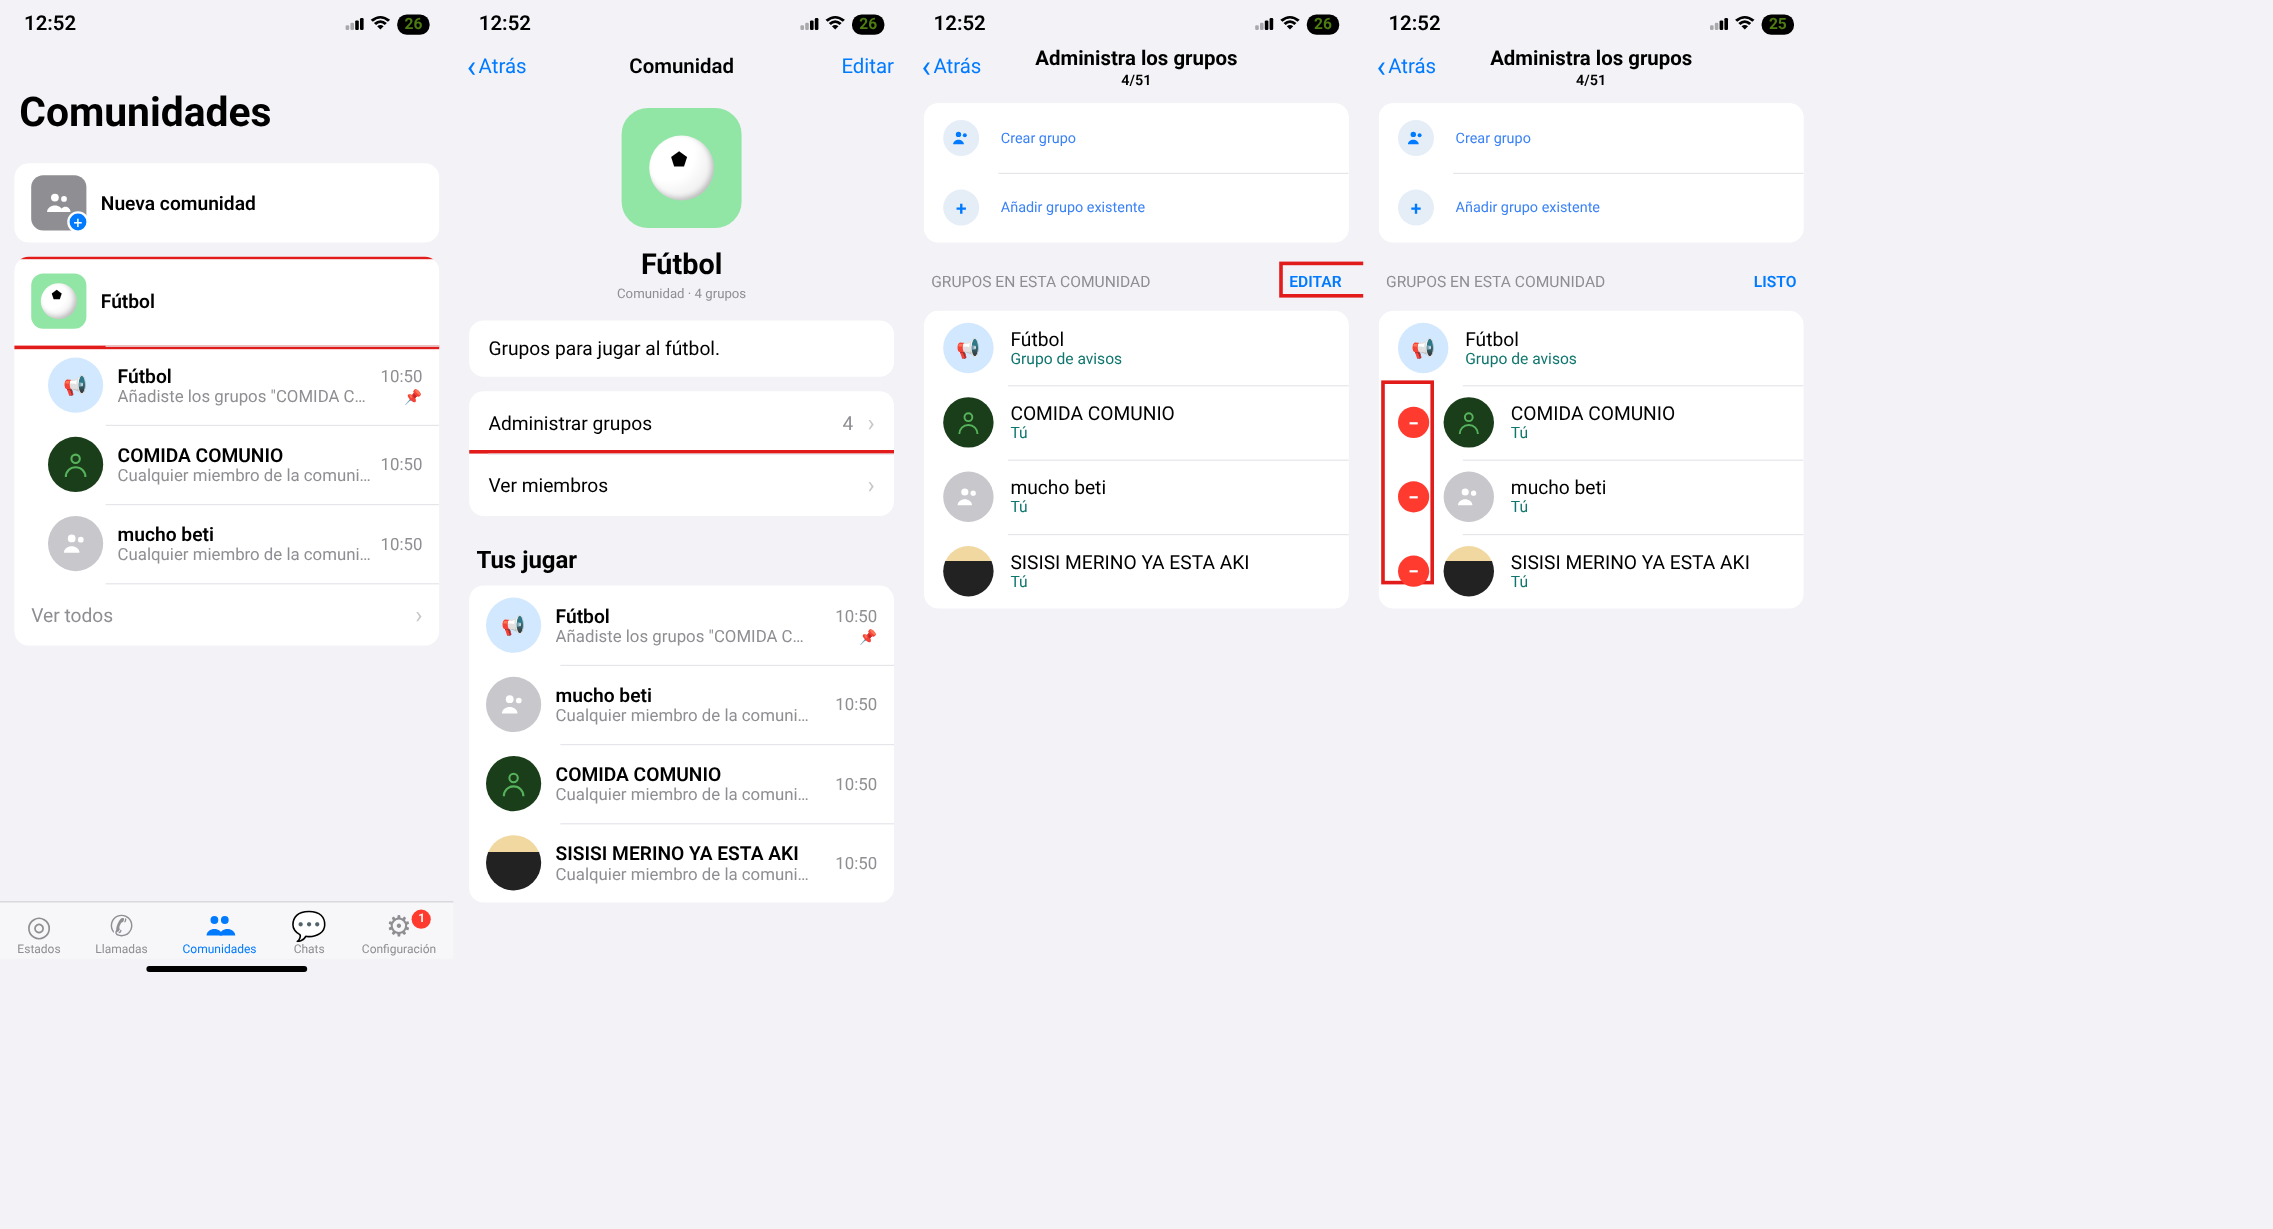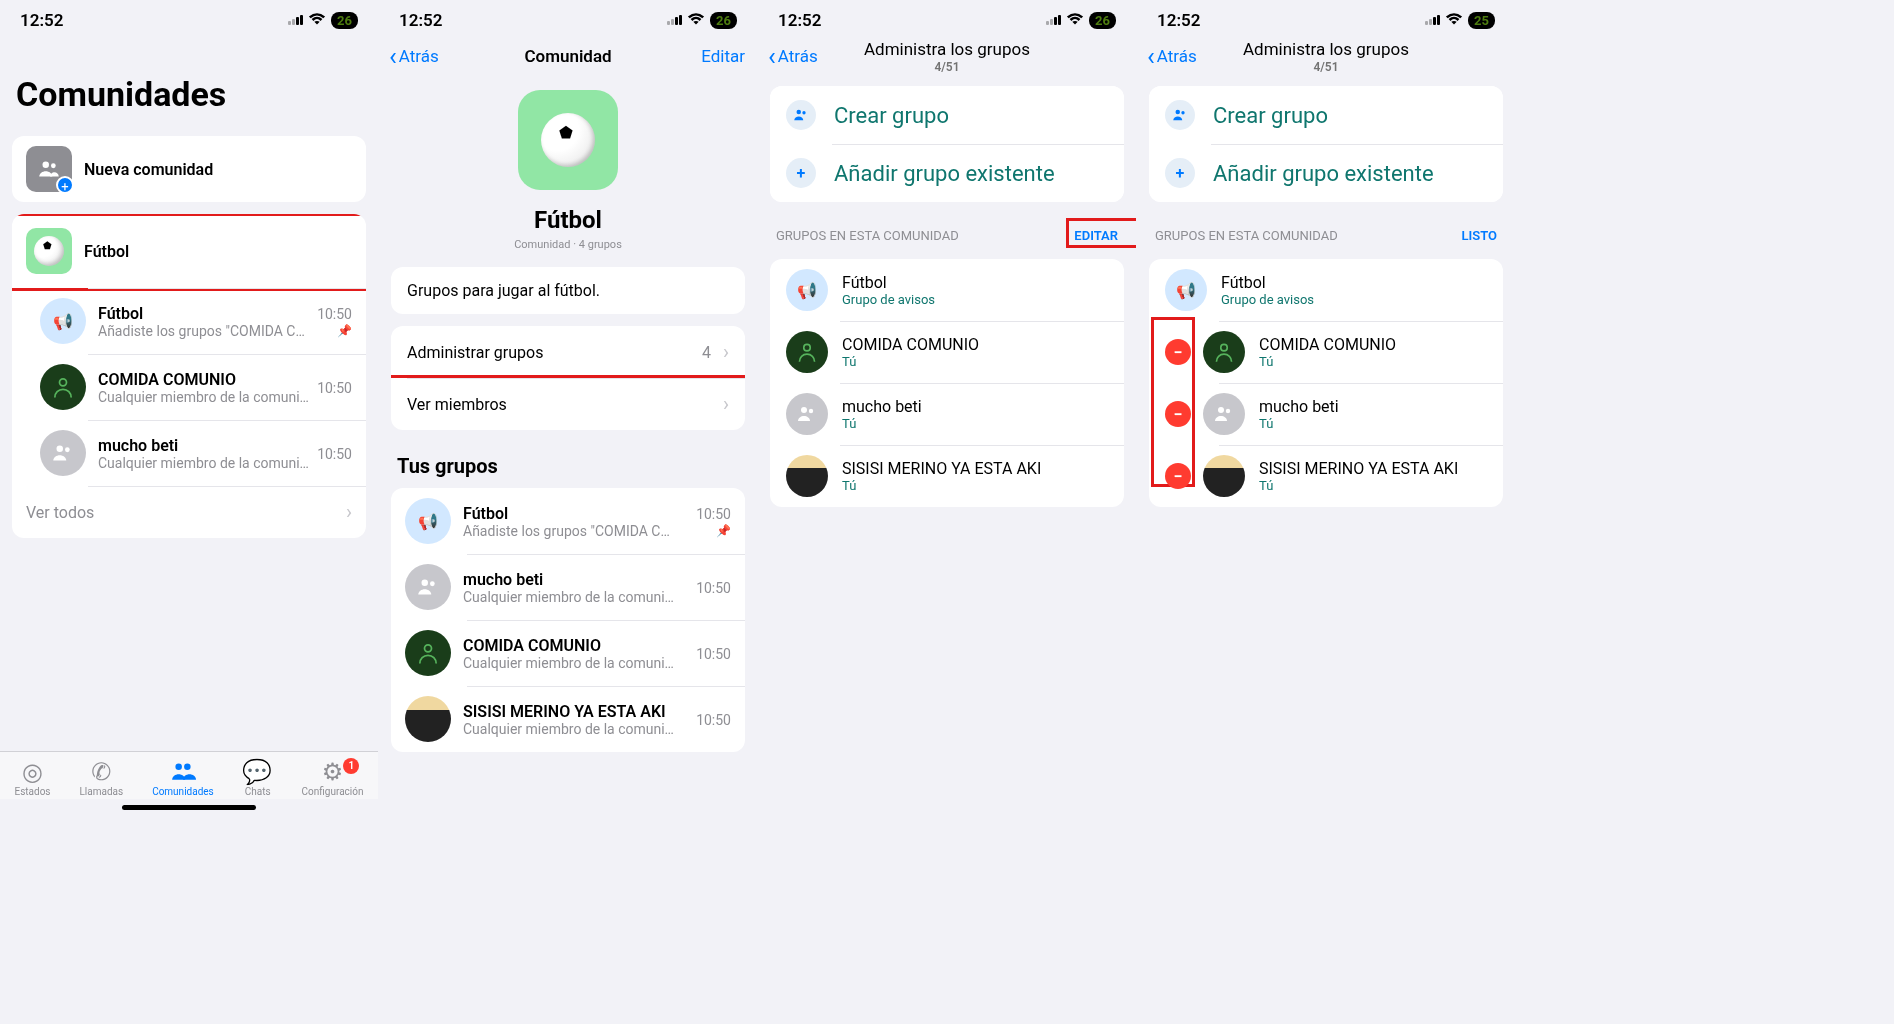--- a/index.html
+++ b/index.html
@@ -12,22 +12,22 @@
     .signal-bars { display: inline-flex; align-items: flex-end; gap: 1px; }
     .bar { width: 3px; background: #000; border-radius: 1px; }
     .bar.b1 { height: 4px; opacity: 0.3; }
     .bar.b2 { height: 6px; opacity: 0.3; }
     .bar.b3 { height: 8px; }
     .bar.b4 { height: 10px; }
     .battery-pill { background: #000; color: #4d7c0f; padding: 1px 6px; border-radius: 8px; font-size: 13px; font-weight: 700; }
     .nav-bar { display: flex; justify-content: space-between; align-items: center; padding: 6px 10px; min-height: 44px; }
     .nav-back { color: #007aff; font-size: 17px; cursor: pointer; display: flex; align-items: center; }
     .nav-title { font-size: 17px; font-weight: 600; text-align: center; flex: 1; position: absolute; left: 0; right: 0; pointer-events: none; }
-    .nav-title-sub { font-size: 17px; font-weight: 400; text-align: center; }
-    .nav-title-subtext { font-size: 12px; color: #737373; text-align: center; margin-top: 1px; }
+    .nav-title-sub { font-size: 17px; font-weight: 700; text-align: center; }
+    .nav-title-subtext { font-size: 12px; color: #000000; text-align: center; margin-top: 1px; }
     .nav-action { color: #007aff; font-size: 17px; cursor: pointer; position: absolute; right: 12px; }
     .big-title { font-size: 34px; font-weight: 700; padding: 40px 16px 10px; }
     .card { background: #fff; border-radius: 12px; margin: 12px 12px 0; overflow: hidden; }
     .row { display: flex; align-items: center; padding: 10px 14px; min-height: 52px; cursor: pointer; position: relative; }
     .row + .row::before, .subrow + .subrow::before { content: ""; position: absolute; left: 76px; right: 0; top: 0; height: 1px; background: #e5e5ea; }
     .row-icon { width: 46px; height: 46px; border-radius: 10px; display: flex; align-items: center; justify-content: center; margin-right: 12px; flex-shrink: 0; }
     .row-icon.square-gray { background: #8e8e93; color: #fff; position: relative; }
     .row-icon.square-green { background: #91e6a5; }
     .row-icon.round { border-radius: 50%; }
     .row-icon.round-blue { background: #d2e8ff; color: #007aff; border-radius: 50%; }
@@ -63,21 +63,21 @@
     .desc-card { background: #fff; border-radius: 12px; margin: 12px; padding: 14px 16px; font-size: 16px; }
     .list-plain { background: #fff; border-radius: 12px; margin: 0 12px 12px; overflow: hidden; }
     .list-plain .prow { display: flex; justify-content: space-between; align-items: center; padding: 14px 16px; font-size: 16px; cursor: pointer; position: relative; }
     .list-plain .prow + .prow::before { content: ""; position: absolute; left: 16px; right: 0; top: 0; height: 1px; background: #e5e5ea; }
     .section-header { font-size: 20px; font-weight: 700; padding: 12px 18px 6px; }
     .section-header.small { font-size: 13px; font-weight: 400; color: #8e8e93; text-transform: uppercase; padding: 18px 18px 8px; display: flex; justify-content: space-between; align-items: center; }
     .section-header .edit-btn { color: #007aff; font-size: 13px; font-weight: 600; cursor: pointer; }
     .action-row { display: flex; align-items: center; padding: 14px 16px; gap: 18px; background: #fff; cursor: pointer; position: relative; }
     .action-row + .action-row::before { content: ""; position: absolute; left: 62px; right: 0; top: 0; height: 1px; background: #e5e5ea; }
     .action-icon { width: 30px; height: 30px; border-radius: 50%; background: #e5eef7; color: #007aff; display: flex; align-items: center; justify-content: center; font-size: 16px; font-weight: 600; }
-    .action-label { color: #0f766e; font-size: 22px; }
+    .action-label { color: #3b82f6; font-size: 12px; }
     .group-card { background: #fff; border-radius: 12px; margin: 8px 12px 12px; overflow: hidden; }
     .group-row { display: flex; align-items: center; padding: 10px 16px; position: relative; min-height: 58px; cursor: pointer; }
     .group-row + .group-row::before { content: ""; position: absolute; left: 70px; right: 0; top: 0; height: 1px; background: #e5e5ea; }
     .group-avatar { width: 42px; height: 42px; border-radius: 50%; margin-right: 14px; flex-shrink: 0; display: flex; align-items: center; justify-content: center; }
     .g-text { flex: 1; min-width: 0; }
     .g-title { font-size: 16px; }
     .g-sub { font-size: 13px; color: #0f766e; }
     .delete-btn { width: 26px; height: 26px; border-radius: 50%; background: #ff3b30; color: #fff; display: flex; align-items: center; justify-content: center; font-size: 16px; font-weight: 700; margin-right: 12px; flex-shrink: 0; cursor: pointer; }
     .action-card { background: #fff; border-radius: 12px; margin: 8px 12px; overflow: hidden; }
     .wifi-svg { width: 18px; height: 14px; }
@@ -255,21 +255,21 @@
           <span class="value">4</span>
           <span class="chevron">›</span>
         </span>
     </div>
     <div class="prow">
       <span>Ver miembros</span>
       <span class="chevron">›</span>
     </div>
   </div>
 
-  <div class="section-header">Tus grupos</div>
+  <div class="section-header">Tus jugar</div>
   <div class="card" style="margin-top:4px;">
     <div class="row">
       <div class="row-icon round round-blue">📢</div>
       <div class="row-text">
           <div class="row-title bold">Fútbol</div>
           <div class="row-subtitle">Añadiste los grupos "COMIDA C…</div>
         </div>
       <div class="row-meta">
           <div class="row-time">10:50</div>
           <div class="pin-icon">📌</div>

